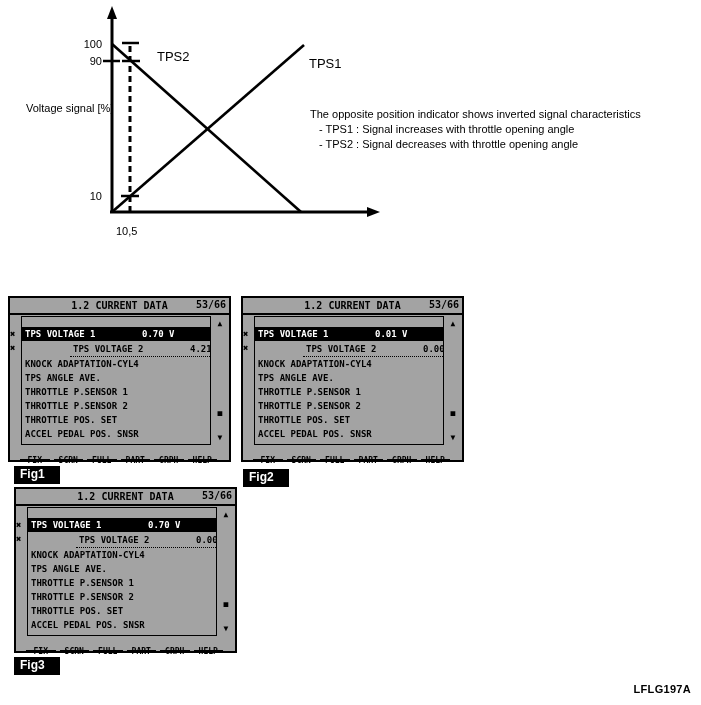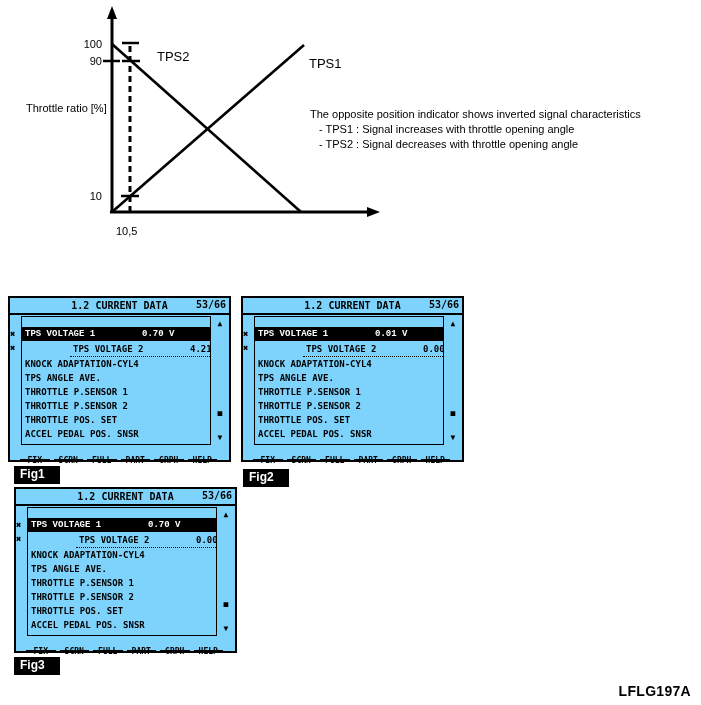--- a/index.html
+++ b/index.html
@@ -9,49 +9,49 @@
 
   
   .ylab{font-size:11px;text-align:right;width:30px;}
   .chart-txt{font-size:11px;}
   .series-lab{font-size:13px;}
   .note{font-size:11px;line-height:15px;width:390px;}
   .note .ind{padding-left:9px;}
   .xaxis-label{font-style:italic;font-size:11px;width:220px;text-align:center;}
 
   
-  .screen{position:absolute;width:223px;height:166px;border:2px solid #000;background:#7dd3fc;
+  .screen{position:absolute;width:223px;height:166px;border:2px solid #000;background:#a3a3a3;
           box-sizing:border-box;font-family:"DejaVu Sans Mono",monospace;font-weight:bold;}
   .titlebar{position:relative;height:15px;border-bottom:2px solid #000;font-size:10px;
             display:flex;align-items:center;justify-content:center;}
   .titlebar .pageno{position:absolute;right:3px;top:1px;}
   .sbody{position:relative;height:129px;display:flex;padding-top:1px;}
   .markers{position:relative;width:11px;font-size:9px;}
   .mk{position:absolute;left:0px;line-height:9px;}
   .mk1{top:14px;}
   .mk2{top:28px;}
   .list{flex:1;border:1px solid #000;box-sizing:border-box;padding-top:10px;overflow:hidden;}
   .row{position:relative;height:14px;display:flex;align-items:center;font-size:9px;white-space:nowrap;}
   .row .lbl{margin-left:3px;}
   .row .val{position:absolute;left:120px;}
-  .row.hl{background:#000;color:#fff;font-family:Liberation Mono, monospace;}
+  .row.hl{background:#000;color:#fff;}
   .row.dotted{border-bottom:1px dotted #000;height:15px;margin-left:48px;}
   .scroll{position:relative;width:18px;font-size:8px;}
   .sgl{position:absolute;left:50%;transform:translateX(-50%);}
   .s-up{top:3px;}
   .s-thumb{top:93px;}
   .s-down{bottom:3px;}
   .btnrow{position:absolute;left:0;right:0;bottom:1px;height:14px;display:flex;gap:4px;
           padding:16px 12px 0 10px;box-sizing:border-box;}
   .btn{flex:1;border:1.5px solid #000;background:#fff;font-size:8px;display:flex;
        align-items:center;justify-content:center;box-sizing:border-box;cursor:default;}
 
   .figlabel{position:absolute;background:#000;color:#fff;font-size:12px;font-weight:bold;
             height:15px;line-height:14px;padding:1px 10px 2px 6px;min-width:30px;}
-  .footer-code{position:absolute;right:4px;top:683px;font-size:14px;font-weight:bold;letter-spacing:0.3px;}
+  .footer-code{position:absolute;right:4px;top:683px;font-size:11px;font-weight:bold;letter-spacing:0.3px;}
 </style>
 </head>
 <body>
 
 <div class="page">
 
   <svg class="abs" style="left:0;top:0" width="480" height="270" viewBox="0 0 480 270">
 
     <line x1="112" y1="213" x2="112" y2="16" stroke="#000" stroke-width="3"></line>
     <polygon points="112,6 107,19 117,19" fill="#000"></polygon>
@@ -66,21 +66,21 @@
     <line x1="130" y1="212" x2="130" y2="44" stroke="#000" stroke-width="3" stroke-dasharray="6 4"></line>
     <line x1="122" y1="43" x2="139" y2="43" stroke="#000" stroke-width="2.5"></line>
     <line x1="103" y1="61" x2="120" y2="61" stroke="#000" stroke-width="2.5"></line>
     <line x1="122" y1="61" x2="140" y2="61" stroke="#000" stroke-width="2.5"></line>
     <line x1="121" y1="196" x2="139" y2="196" stroke="#000" stroke-width="2.5"></line>
   </svg>
 
   <div class="abs ylab" style="left:72px;top:38px">100</div>
   <div class="abs ylab" style="left:72px;top:55px">90</div>
   <div class="abs ylab" style="left:72px;top:190px">10</div>
-  <div class="abs chart-txt" style="left:26px;top:102px">Throttle ratio [%]</div>
+  <div class="abs chart-txt" style="left:26px;top:102px">Voltage signal [%]</div>
   <div class="abs chart-txt" style="left:116px;top:225px">10,5</div>
   <div class="abs series-lab" style="left:157px;top:49px">TPS2</div>
   <div class="abs series-lab" style="left:309px;top:56px">TPS1</div>
 
   <div class="abs note" style="left:310px;top:107px">
     <div>The opposite position indicator shows inverted signal characteristics</div>
     <div class="ind">- TPS1 : Signal increases with throttle opening angle</div>
     <div class="ind">- TPS2 : Signal decreases with throttle opening angle</div>
   </div>
 

